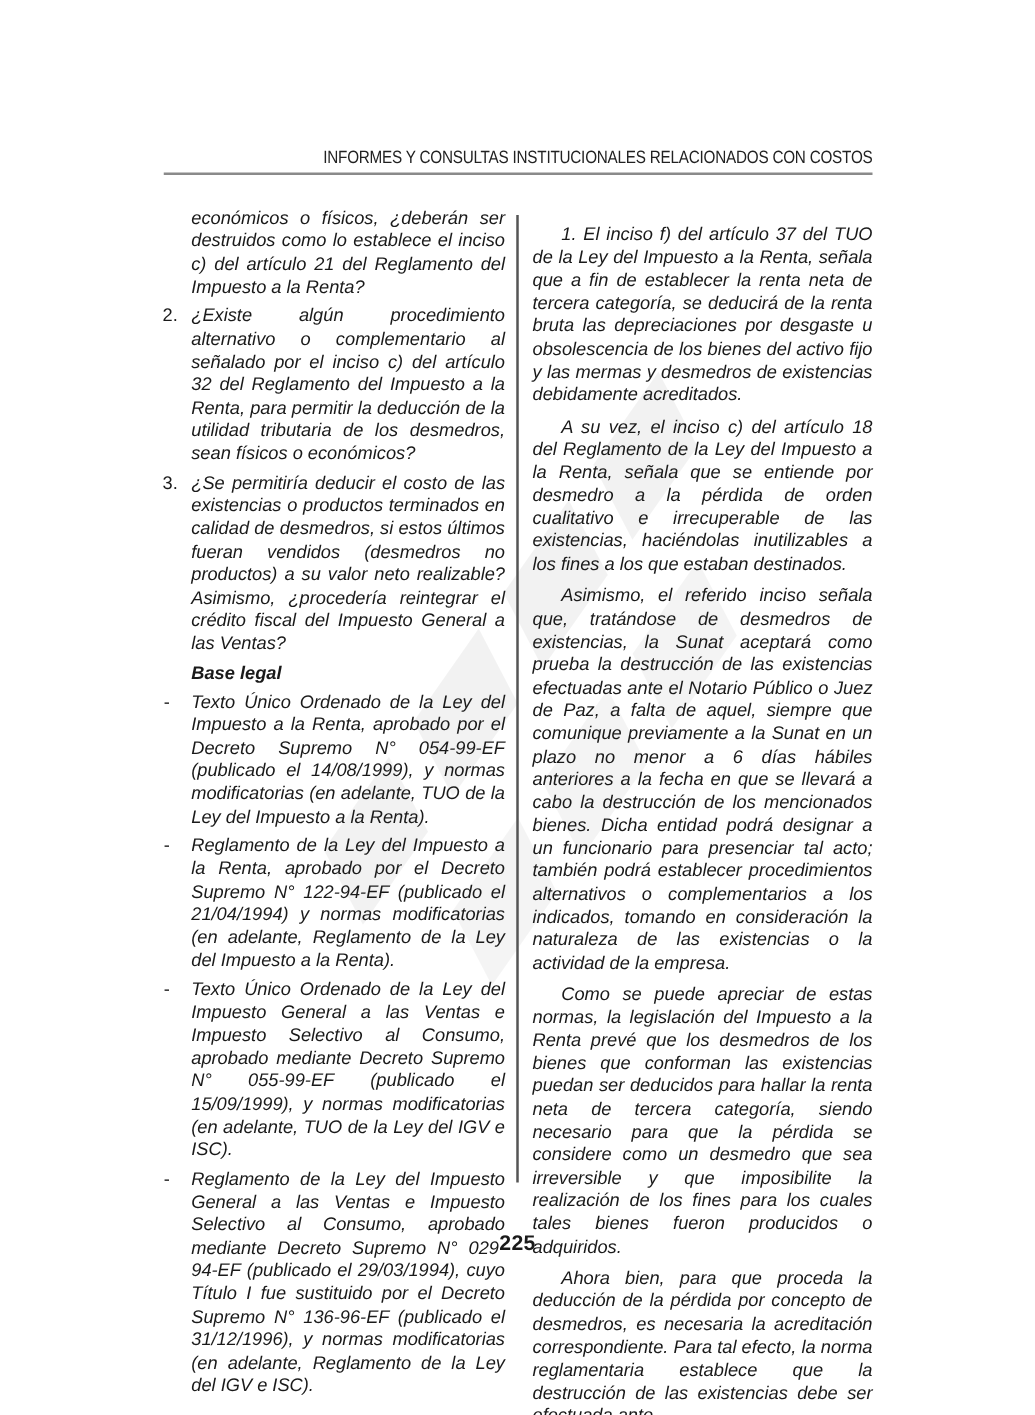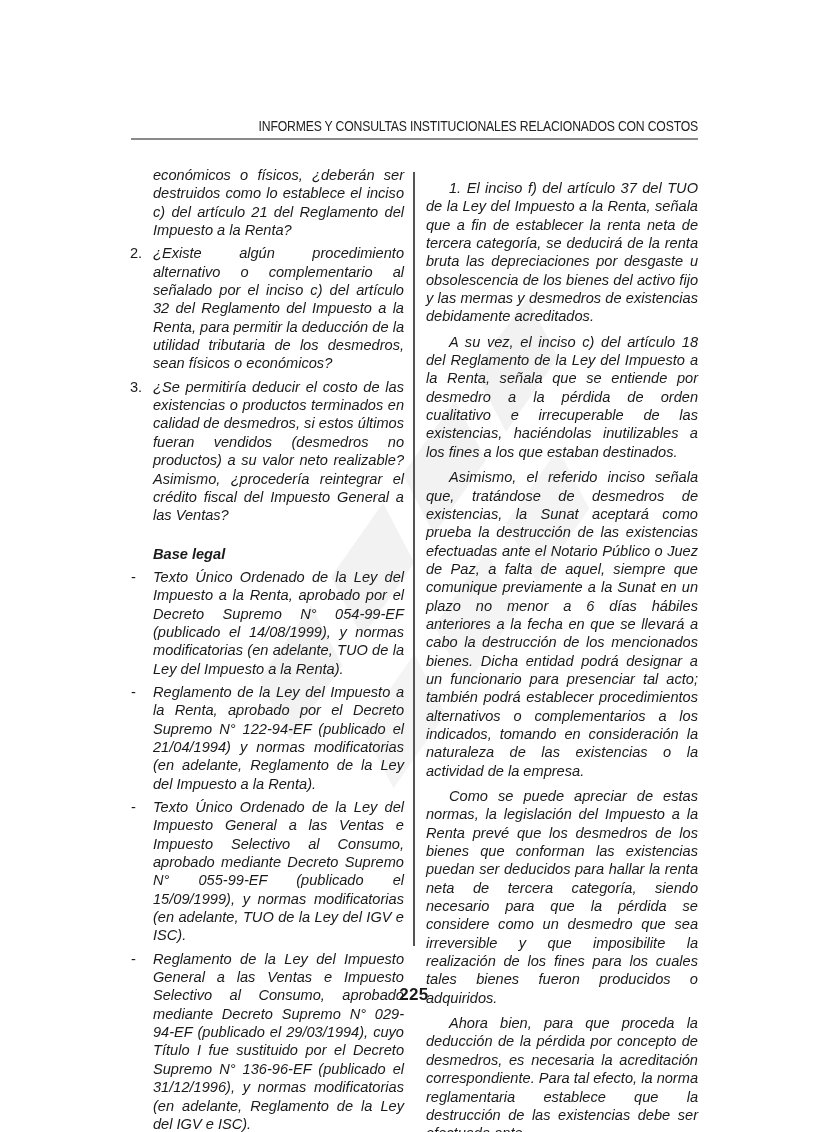--- a/index.html
+++ b/index.html
@@ -13,21 +13,21 @@
   .divider { position: absolute; left: 413px; top: 172px; width: 2px; height: 774px; background: #555; }
   .col { position: absolute; top: 166px; font-size: 14.6px; line-height: 18.35px; text-align: justify;
          hyphens: manual; }
   .col-left { left: 130px; width: 274px; }
   .col-right { left: 426px; width: 272px; }
   p { margin: 0; font-style: italic; }
   .cont { margin-left: 23px; }
   .item { position: relative; padding-left: 23px; margin-top: 5px; }
   .item .marker { position: absolute; left: 0; top: 0; }
   .dash .marker { left: 1px; }
-  .heading { font-weight: bold; margin-top: 20px; padding-left: 23px; }
+  .heading { font-weight: bold; margin-top: 5px; padding-left: 23px; }
   .col-right .heading { padding-left: 23px; margin-top: 0; }
   .para { text-indent: 23px; margin-top: 7px; }
   .para.first { margin-top: 13px; }
   .page-number { position: absolute; left: 0; width: 828px; top: 985px; text-align: center;
          font-weight: bold; font-size: 17px; letter-spacing: 0.3px; }
   .watermark { position: absolute; left: 150px; top: 420px; font-size: 150px; font-weight: bold;
          color: rgba(0,0,0,0.05); transform: rotate(-55deg); transform-origin: center; white-space: nowrap;
          pointer-events: none; letter-spacing: 10px; }
   .watermark2 { position: absolute; left: 280px; top: 520px; font-size: 150px; font-weight: bold;
          color: rgba(0,0,0,0.045); transform: rotate(-55deg); transform-origin: center; white-space: nowrap;

